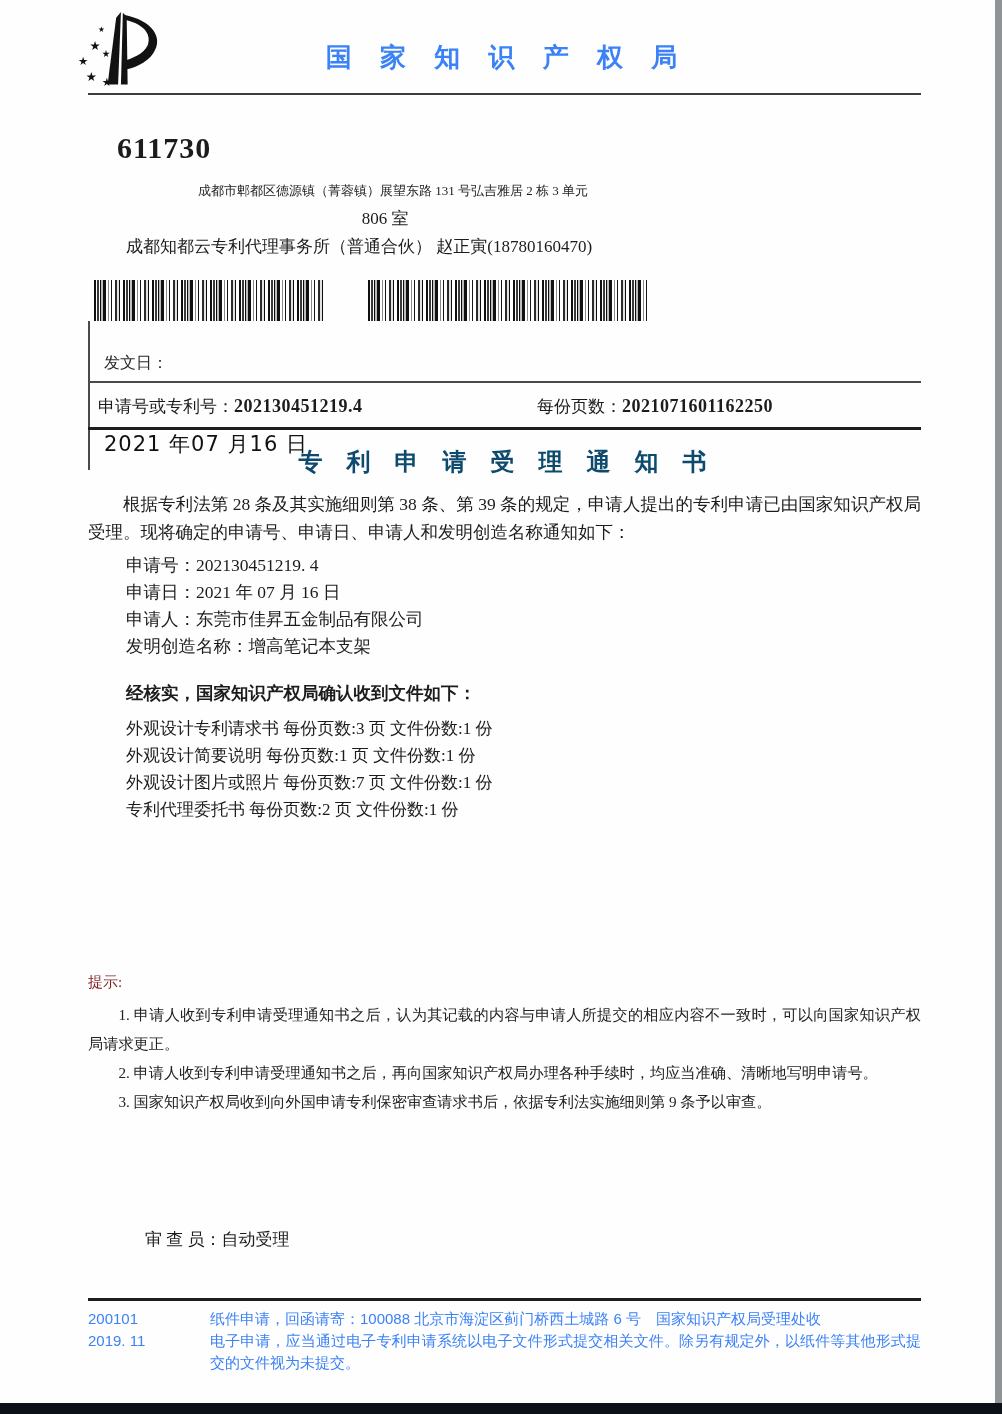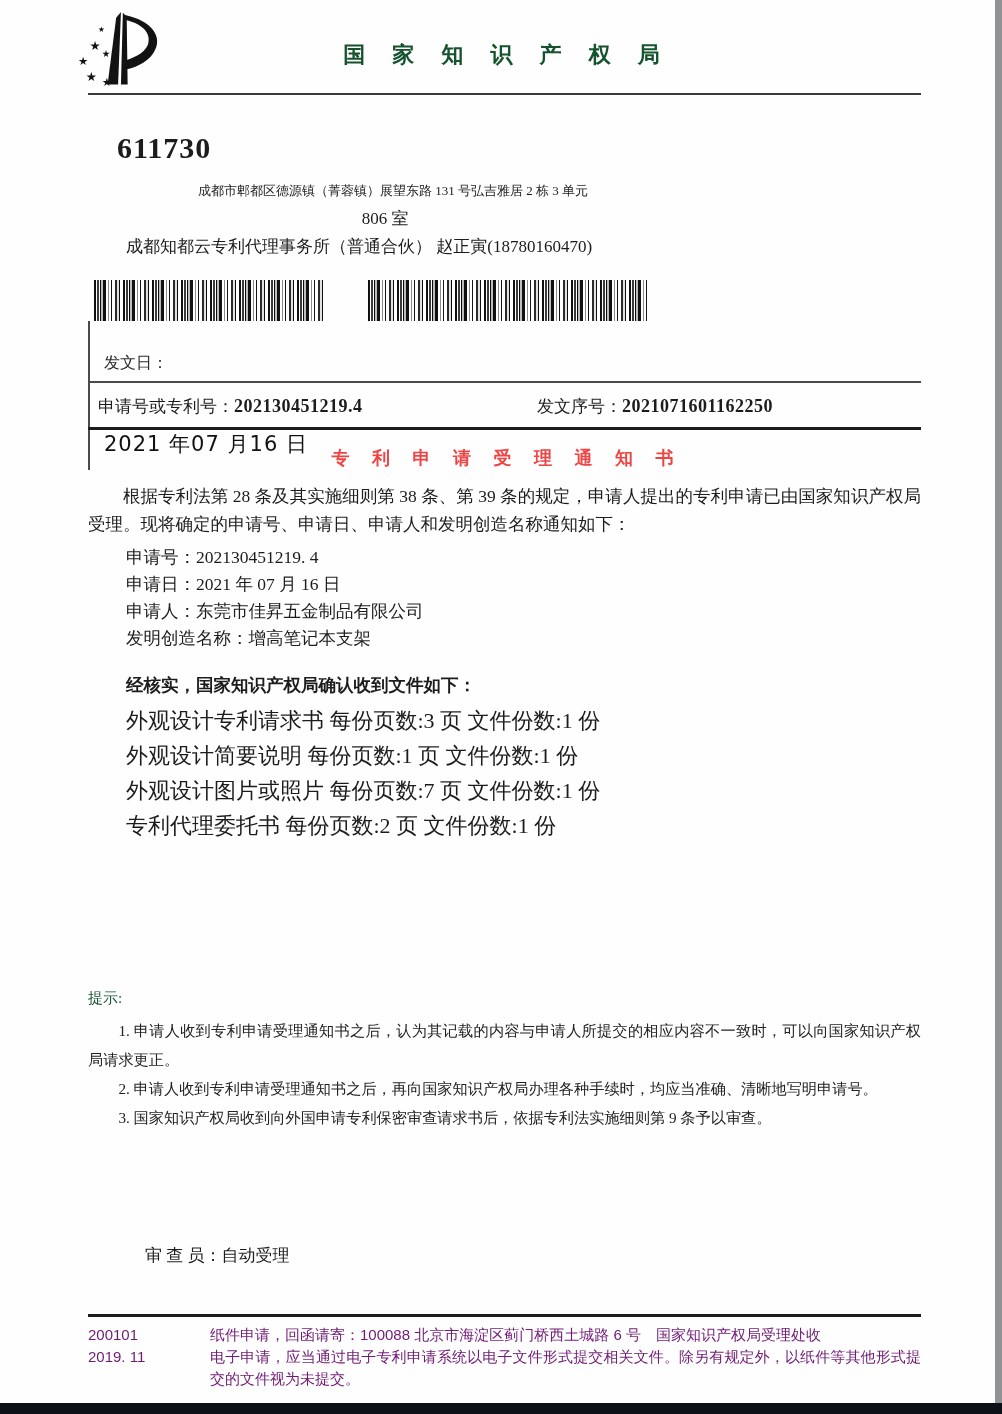--- a/index.html
+++ b/index.html
@@ -14,21 +14,21 @@
   }
   .scan-edge-right{position:absolute;top:0;right:0;width:7px;height:100%;background:#8f9396;}
   .scan-edge-bottom{position:absolute;bottom:0;left:0;width:100%;height:11px;background:#0c1118;}
   .content{position:relative;margin-left:88px;width:833px;}
 
   
   .hdr{position:relative;height:93px;border-bottom:2px solid #3c3c3c;}
   .hdr-title{
     padding-top:40px;text-align:center;
     font-family:"Liberation Sans","DejaVu Sans",sans-serif;
-    font-size:22px;font-weight:bold;letter-spacing:6px;word-spacing:9px;color:#14532d;
+    font-size:26px;font-weight:bold;letter-spacing:6px;word-spacing:9px;color:#3b82f6;
   }
   .logo{position:absolute;left:-16px;top:10px;width:96px;height:84px;}
 
   
   .top-grid{display:flex;height:286px;border-bottom:2px solid #4a4a4a;flex-direction:column;}
   .cell-left{width:604px;}
   .cell-right{flex:1;border-left:2px solid #4a4a4a;padding:32px 0 12px 14px;box-sizing:border-box;}
   .post-code{margin:36px 0 0 29px;font-size:30px;font-weight:bold;letter-spacing:1px;}
   .addr1{margin:13px 0 0 17px;width:576px;font-size:13px;line-height:26px;text-align:center;}
   .addr2{margin:3px 0 0 17px;width:560px;text-align:center;font-size:17px;}
@@ -50,43 +50,43 @@
 
   
   .numbers-row{position:relative;height:44px;border-bottom:3px solid #1d1d1d;font-size:17px;}
   .num-left{position:absolute;left:10px;top:12px;}
   .num-right{position:absolute;left:449px;top:12px;}
   .num-val{font-weight:bold;font-size:18px;letter-spacing:0.5px;}
 
   
   .notice-title{
     margin:16px 0 0 0;text-align:center;
-    font-size:18px;font-weight:bold;letter-spacing:4px;word-spacing:10px;color:#ef4444;
+    font-size:24px;font-weight:bold;letter-spacing:4px;word-spacing:10px;color:#0c4a6e;
   }
   .para{margin:12px 0 0 0;font-size:17.5px;line-height:28px;text-indent:2em;text-align:justify;}
   .fields{margin:6px 0 0 38px;}
   .field-row{font-size:17.5px;line-height:27px;}
   .confirm{margin:20px 0 8px 38px;font-size:17.5px;line-height:27px;font-weight:bold;}
   .doc-list{margin:0 0 0 38px;}
-  .doc-line{font-size:22px;line-height:27px;margin-top:8px;}
+  .doc-line{font-size:17px;line-height:27px;}
 
   
   .tips{margin-top:150px;}
-  .tips-heading{font-size:15px;color:#14532d;}
+  .tips-heading{font-size:15px;color:#7f1d1d;}
   .tip{margin:8px 0 0 0;font-size:15.2px;line-height:29px;text-indent:2em;text-align:justify;color:#222;}
   .tip + .tip{margin-top:0;}
 
   
   .examiner-row{position:relative;margin-top:112px;height:24px;font-size:17px;}
   .exm-left{position:absolute;left:57px;top:0;}
   .exm-right{position:absolute;left:427px;top:0;}
 
   
   .foot{margin-top:46px;border-top:3px solid #1d1d1d;padding-top:7px;
-    font-family:"Liberation Sans","DejaVu Sans",sans-serif;font-size:15px;color:#701a75;}
+    font-family:"Liberation Sans","DejaVu Sans",sans-serif;font-size:15px;color:#3b82f6;}
   .f-row{display:flex;line-height:22px;}
   .f-code{width:122px;flex:0 0 122px;}
   .f-text{flex:1;text-align:justify;}
 </style>
 </head>
 <body>
 
 <div class="page">
   <div class="scan-edge-right"></div>
   <div class="scan-edge-bottom"></div>
@@ -123,21 +123,21 @@
         <div class="fawen-label">发文日：</div>
         <div class="fawen-date">2021 年07 月16 日</div>
       </div>
     </section>
 
     <section class="numbers-row">
       <span class="num-left">
         <span>申请号或专利号：</span><span class="num-val">202130451219.4</span>
       </span>
       <span class="num-right">
-        <span>发文序号：</span><span class="num-val">2021071601162250</span>
+        <span>每份页数：</span><span class="num-val">2021071601162250</span>
       </span>
     </section>
 
     <section>
       <h1 class="notice-title">专 利 申 请 受 理 通 知 书</h1>
       <p class="para">根据专利法第 28 条及其实施细则第 38 条、第 39 条的规定，申请人提出的专利申请已由国家知识产权局受理。现将确定的申请号、申请日、申请人和发明创造名称通知如下：</p>
 
       <div class="fields">
         <div class="field-row">
           <span>申请号：</span><span>202130451219. 4</span>

